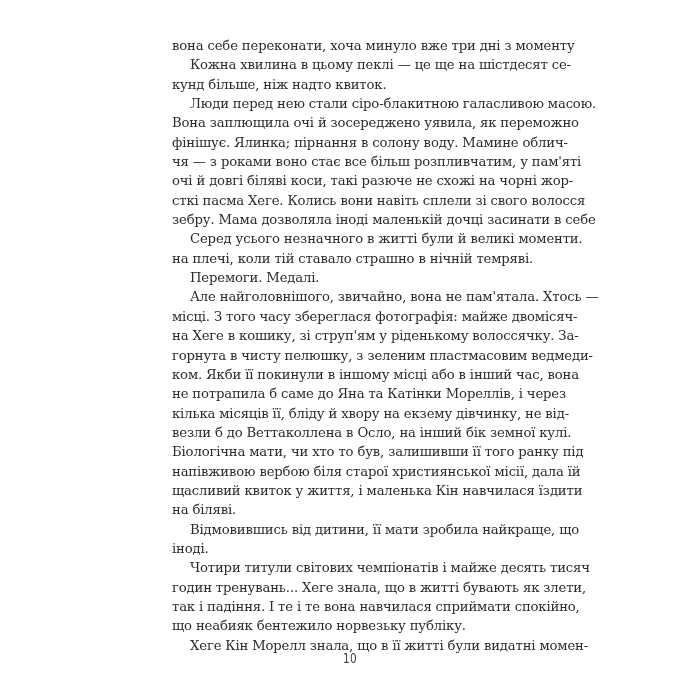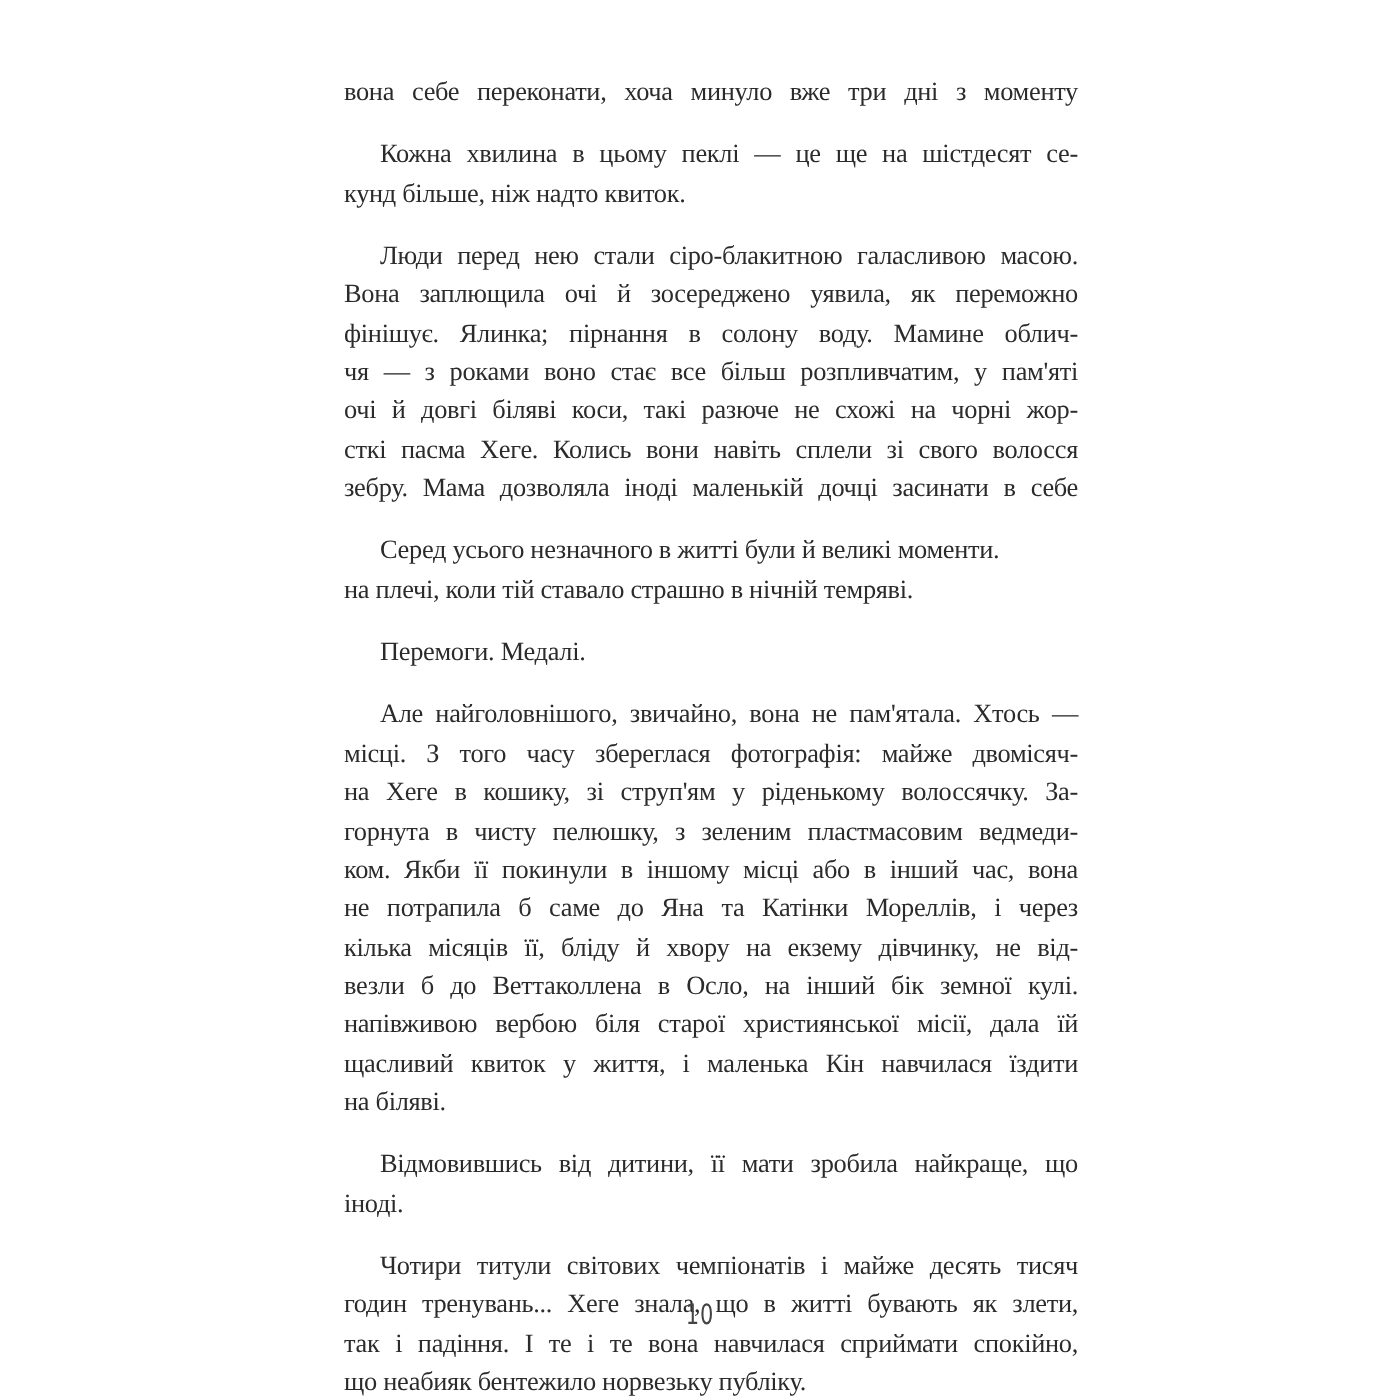--- a/index.html
+++ b/index.html
@@ -29,28 +29,26 @@
       line-height: 19.35px;
       color: #2b2b2b;
       letter-spacing: -0.15px;
     }
     .line {
       display: block;
       height: 19.35px;
       white-space: nowrap;
       text-align: justify;
       text-align-last: justify;
-      font-family: Liberation Serif, serif;
     }
     .line.last {
       text-align-last: left;
     }
     .line.indent {
       text-indent: 18px;
-      margin-top: 12px;
     }
     .page-number {
       position: absolute;
       left: 0;
       width: 700px;
       top: 650px;
       text-align: center;
       font-family: "DejaVu Sans", "Liberation Sans", sans-serif;
       font-size: 14px;
       color: #444444;
@@ -77,20 +75,21 @@
       <span class="line last">на плечі, коли тій ставало страшно в нічній темряві.</span>
       <span class="line indent last">Перемоги. Медалі.</span>
       <span class="line indent">Але найголовнішого, звичайно, вона не пам'ятала. Хтось —</span>
       <span class="line">місці. З того часу збереглася фотографія: майже двомісяч-</span>
       <span class="line">на Хеге в кошику, зі струп'ям у ріденькому волоссячку. За-</span>
       <span class="line">горнута в чисту пелюшку, з зеленим пластмасовим ведмеди-</span>
       <span class="line">ком. Якби її покинули в іншому місці або в інший час, вона</span>
       <span class="line">не потрапила б саме до Яна та Катінки Мореллів, і через</span>
       <span class="line">кілька місяців її, бліду й хвору на екзему дівчинку, не від-</span>
       <span class="line">везли б до Веттаколлена в Осло, на інший бік земної кулі.</span>
+      <span class="line">Біологічна мати, чи хто то був, залишивши її того ранку під</span>
       <span class="line">напівживою вербою біля старої християнської місії, дала їй</span>
       <span class="line">щасливий квиток у життя, і маленька Кін навчилася їздити</span>
       <span class="line last">на біляві.</span>
       <span class="line indent">Відмовившись від дитини, її мати зробила найкраще, що</span>
       <span class="line last">іноді.</span>
       <span class="line indent">Чотири титули світових чемпіонатів і майже десять тисяч</span>
       <span class="line">годин тренувань... Хеге знала, що в житті бувають як злети,</span>
       <span class="line">так і падіння. І те і те вона навчилася сприймати спокійно,</span>
       <span class="line last">що неабияк бентежило норвезьку публіку.</span>
       <span class="line indent">Хеге Кін Морелл знала, що в її житті були видатні момен-</span>

